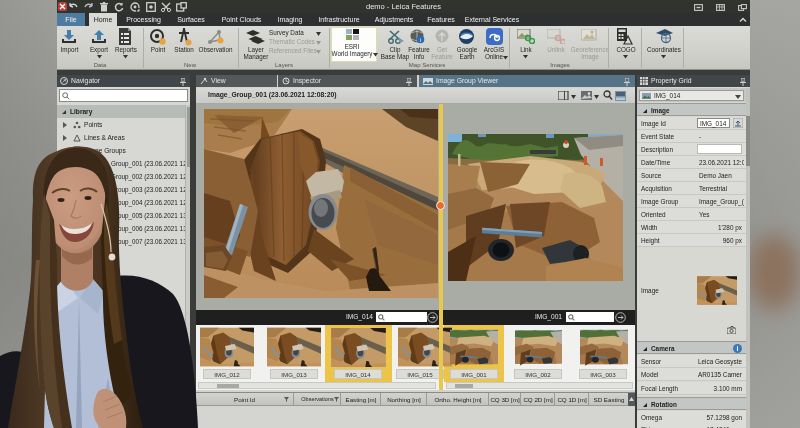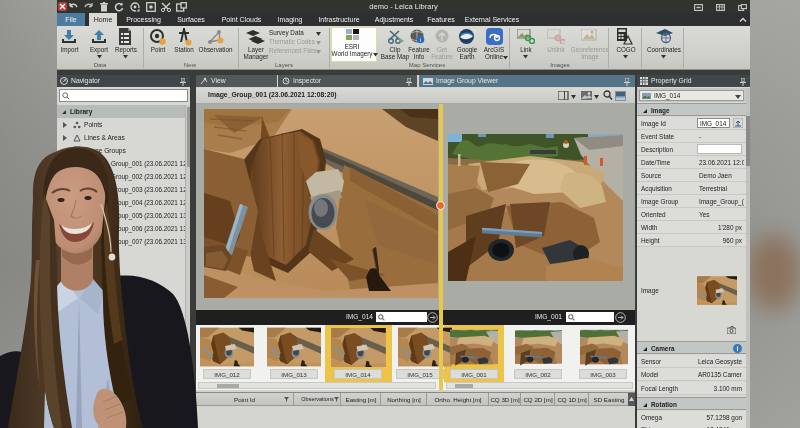--- a/index.html
+++ b/index.html
@@ -91,21 +91,21 @@
             <rect x="12" y="30" width="20" height="2" fill="#5d7d96"></rect>
           </g>
         <ellipse cx="18" cy="35" rx="4" ry="3.5" fill="#22262a"></ellipse>
         <path d="M32 34l9-2 4 3-1 4-10 1z" fill="#30363a"></path>
       </g>
     </defs>
   </svg>
   <div class="abs" id="blobR"></div>
   <div class="abs" id="app">
     <div class="abs" id="titlebar">
-      <div id="tt">demo - Leica Library</div>
+      <div id="tt">demo - Leica Features</div>
       <div class="abs" id="redico"><svg width="9" height="9" viewBox="0 0 9 9">
             <path d="M2 2l5 5M7 2l-5 5" stroke="#fff" stroke-width="1.3"></path>
           </svg></div>
       <svg class="abs" style="left:11px;top:2px;" width="10" height="9" viewBox="0 0 10 9">
           <path d="M2 4 C4 1 8 2 9 5 M2 4 L2 1 M2 4 L5 5" stroke="#cfcfcb" stroke-width="1.4" fill="none"></path>
         </svg>
       <svg class="abs" style="left:27px;top:2px;" width="10" height="9" viewBox="0 0 10 9">
           <path d="M8 4 C6 1 2 2 1 5 M8 4 L8 1 M8 4 L5 5" stroke="#b8b8b4" stroke-width="1.4" fill="none"></path>
         </svg>
       <svg class="abs" style="left:43px;top:1.5px;" width="8" height="10" viewBox="0 0 8 10">

